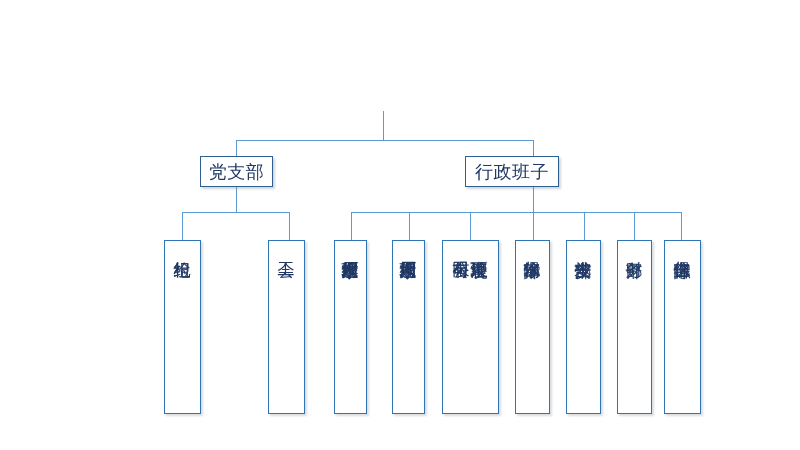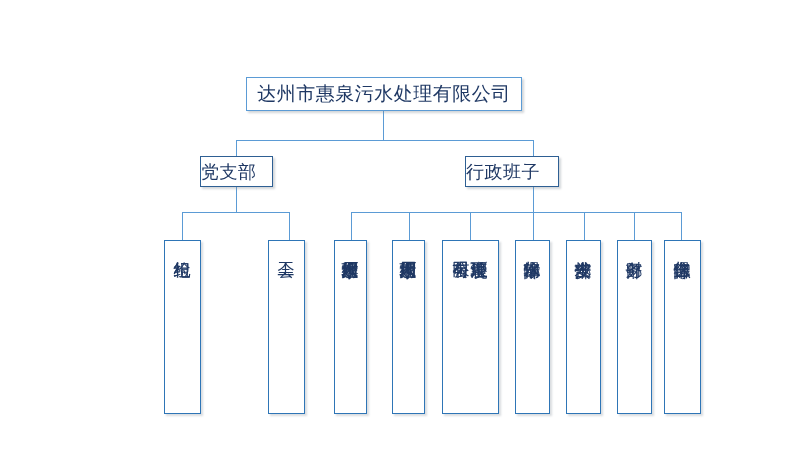--- a/index.html
+++ b/index.html
@@ -34,20 +34,21 @@
     align-items: center;
     justify-content: center;
     font-size: 19px;
     letter-spacing: 0.5px;
     white-space: nowrap;
   }
   .node.level2 {
     border-color: #2e5f93;
     display: flex;
     align-items: center;
+    justify-content: center;
     font-size: 18px;
     letter-spacing: 0.5px;
     white-space: nowrap;
   }
   .node.leaf {
     border-color: #2e75b6;
     box-shadow: 1.5px 1.5px 2px rgba(130,140,150,0.30);
     display: flex;
     flex-direction: row-reverse;
     align-items: flex-start;
@@ -71,23 +72,20 @@
     z-index: 1;
   }
   .conn.v { width: 1.4px; }
   .conn.h { height: 1.4px; }
 </style>
 </head>
 <body>
 
 <div id="chart-root">
 
-  <div class="node level1" style="left:246px; top:77px; width:276px; height:34px;">
-    <span>达州市惠泉污水处理有限公司</span>
-  </div>
 
   <div class="conn v" style="left:383px; top:111px; width:1.4px; height:30px;"></div>
 
   <div class="conn h" style="left:236px; top:140px; width:298px; height:1.4px;"></div>
 
   <div class="conn v" style="left:236px; top:140px; width:1.4px; height:17px;"></div>
   <div class="conn v" style="left:533px; top:140px; width:1.4px; height:17px;"></div>
 
   <div class="node level2" style="left:200px; top:156px; width:73px; height:31px;">
     <span>党支部</span>

